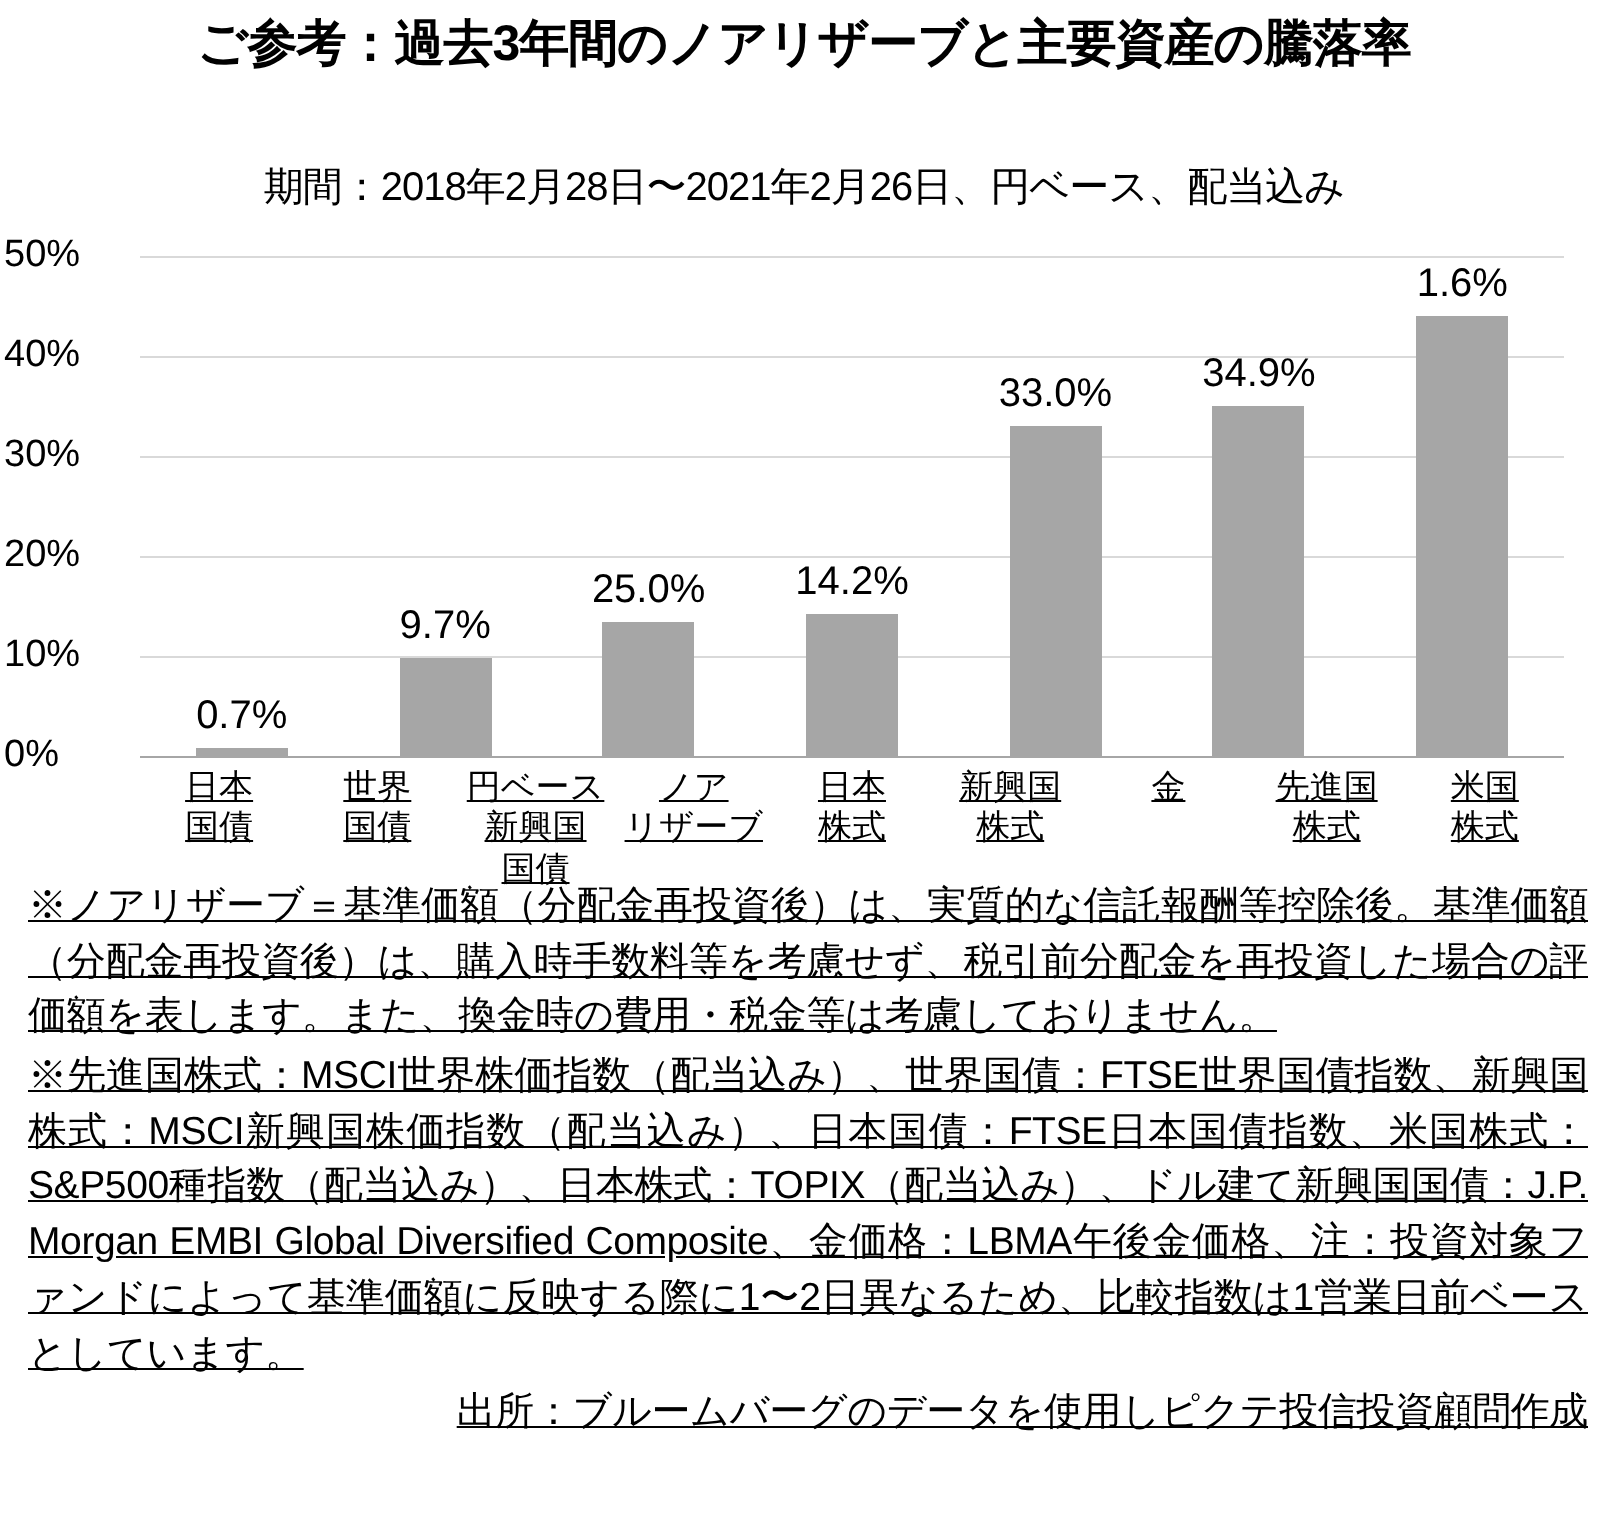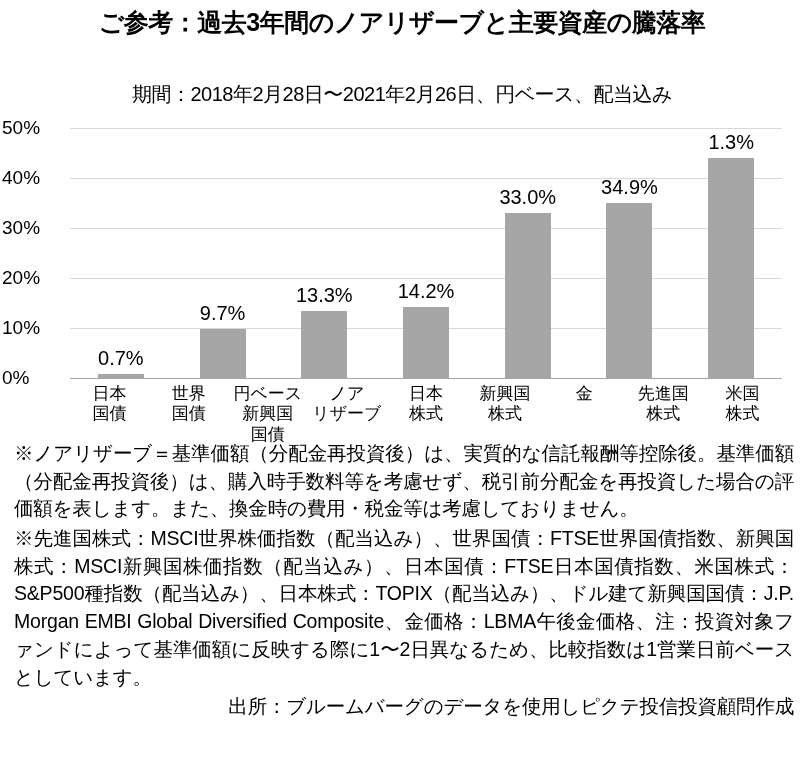--- a/index.html
+++ b/index.html
@@ -106,37 +106,39 @@
     text-align: center;
     font-size: 20px;
     white-space: nowrap;
   }
   .xlabels {
     position: absolute;
     left: 70px;
     top: 268px;
     width: 712px;
     display: flex;
+    text-decoration: underline;
   }
   .xlabel {
     flex: 1 1 0;
     text-align: center;
     font-size: 17px;
     line-height: 1.22;
     white-space: pre-line;
   }
   .notes {
     position: absolute;
     left: 14px;
     right: 10px;
     top: 440px;
     font-size: 19.5px;
     line-height: 1.42;
     text-align: justify;
     letter-spacing: -0.2px;
+    text-decoration: underline;
   }
   .notes p {
     margin: 0 0 2px 0;
   }
   .notes p.tight {
     text-align: justify;
     text-justify: inter-character;
   }
   .source {
     margin-top: 2px;
@@ -163,37 +165,37 @@
           <div class="barcol">
             <div class="bar" style="height: 3.5px;"></div>
             <div class="barlabel" style="bottom: 7.5px;">0.7%</div>
           </div>
           <div class="barcol">
             <div class="bar" style="height: 48.5px;"></div>
             <div class="barlabel" style="bottom: 52.5px;">9.7%</div>
           </div>
           <div class="barcol">
             <div class="bar" style="height: 66.5px;"></div>
-            <div class="barlabel" style="bottom: 70.5px;">13.3%</div>
+            <div class="barlabel" style="bottom: 70.5px;">25.0%</div>
           </div>
           <div class="barcol">
             <div class="bar" style="height: 71px;"></div>
             <div class="barlabel" style="bottom: 75px;">14.2%</div>
           </div>
           <div class="barcol">
             <div class="bar" style="height: 165px;"></div>
             <div class="barlabel" style="bottom: 169px;">33.0%</div>
           </div>
           <div class="barcol">
             <div class="bar" style="height: 174.5px;"></div>
             <div class="barlabel" style="bottom: 178.5px;">34.9%</div>
           </div>
           <div class="barcol">
             <div class="bar" style="height: 219.5px;"></div>
-            <div class="barlabel" style="bottom: 223.5px;">1.3%</div>
+            <div class="barlabel" style="bottom: 223.5px;">1.6%</div>
           </div>
         </div>
     </div>
     <div id="yticks">
         <div class="ytick" style="top: 262px;">0%</div>
         <div class="ytick" style="top: 212px;">10%</div>
         <div class="ytick" style="top: 162px;">20%</div>
         <div class="ytick" style="top: 112px;">30%</div>
         <div class="ytick" style="top: 62px;">40%</div>
         <div class="ytick" style="top: 12px;">50%</div>

